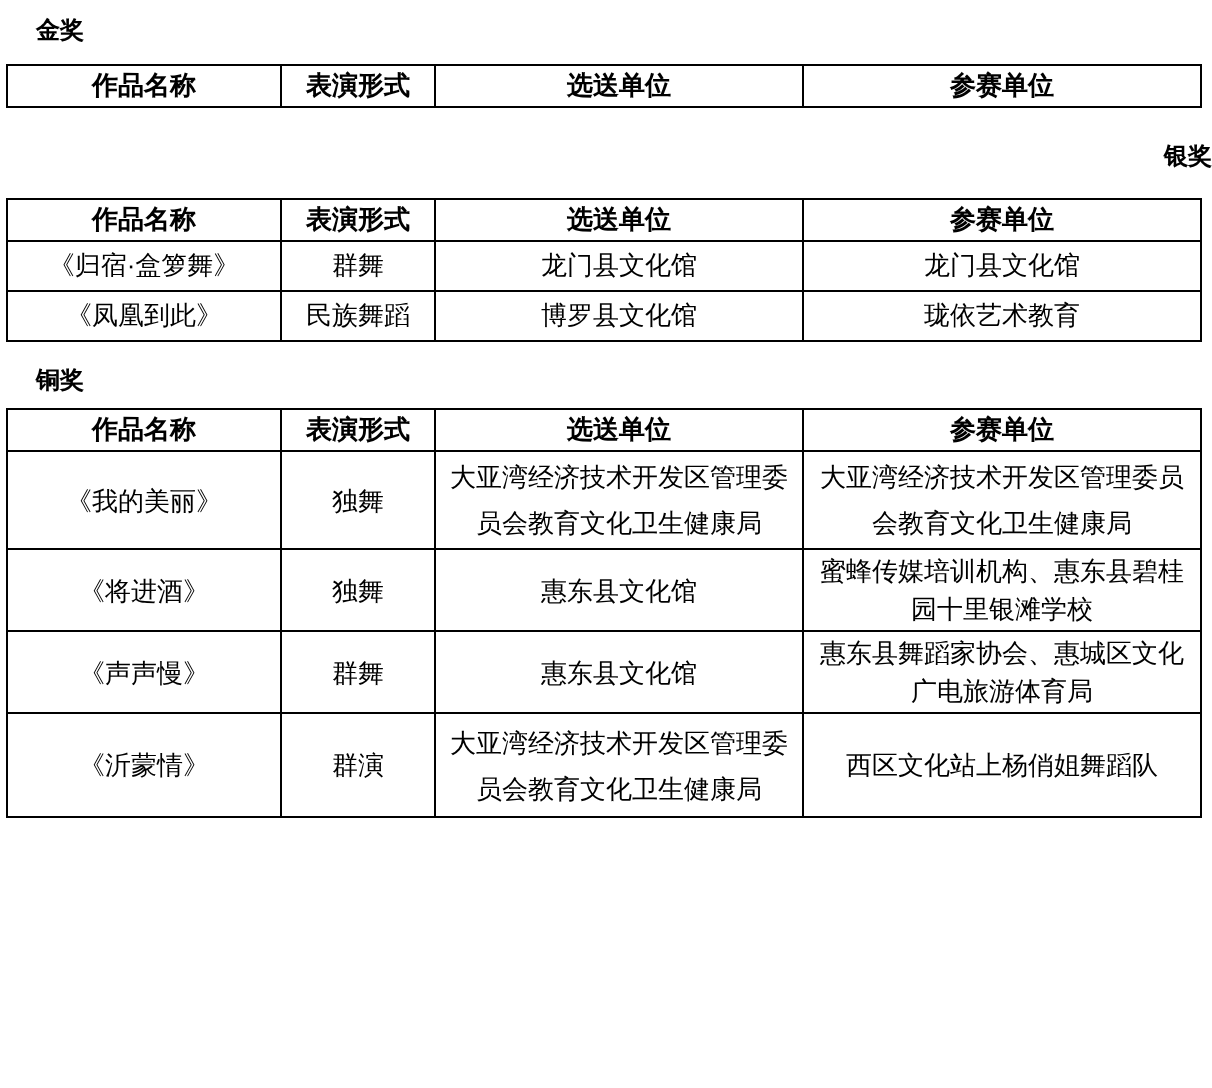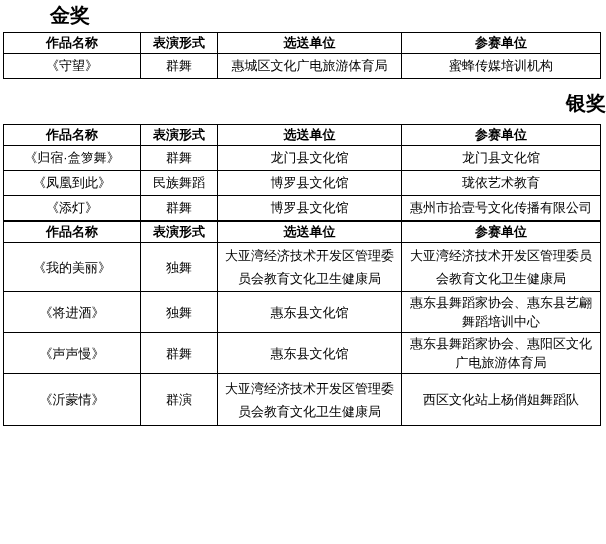--- a/index.html
+++ b/index.html
@@ -10,24 +10,24 @@
     font-family: "Liberation Sans", sans-serif;
   }
   .page {
     position: relative;
     width: 606px;
     height: 544px;
     background: #ffffff;
     overflow: hidden;
   }
   .award-title {
-    font-size: 20px;
+    font-size: 12px;
     font-weight: bold;
     line-height: 19px;
-    margin: 0 0 0 50px;
+    margin: 0 0 0 18px;
     color: #000000;
   }
   #title-gold   { padding-top: 6px;  padding-bottom: 7px; }
   #title-silver { padding-top: 15px; padding-bottom: 11px; text-align: right; }
   #title-bronze { padding-top: 10px; padding-bottom: 4px; }
 
   table.award-table {
     border-collapse: collapse;
     table-layout: fixed;
     width: 597px;
@@ -77,26 +77,20 @@
         <col class="c3">
         <col class="c4">
       </colgroup>
     <tbody>
         <tr>
       <th>作品名称</th>
       <th>表演形式</th>
       <th>选送单位</th>
       <th>参赛单位</th>
     </tr>
-    <tr>
-      <td>《守望》</td>
-      <td>群舞</td>
-      <td>惠城区文化广电旅游体育局</td>
-      <td>蜜蜂传媒培训机构</td>
-    </tr>
   </tbody>
     </table>
 
   <h2 class="award-title" id="title-silver">银奖</h2>
   <table class="award-table" id="table-silver">
     <colgroup>
         <col class="c1">
         <col class="c2">
         <col class="c3">
         <col class="c4">
@@ -113,29 +107,24 @@
       <td>群舞</td>
       <td>龙门县文化馆</td>
       <td>龙门县文化馆</td>
     </tr>
     <tr>
       <td>《凤凰到此》</td>
       <td>民族舞蹈</td>
       <td>博罗县文化馆</td>
       <td>珑依艺术教育</td>
     </tr>
-    <tr>
-      <td>《添灯》</td>
-      <td>群舞</td>
-      <td>博罗县文化馆</td>
-      <td>惠州市拾壹号文化传播有限公司</td>
-    </tr>
   </tbody>
     </table>
 
+  <h2 class="award-title" id="title-bronze">铜奖</h2>
   <table class="award-table" id="table-bronze">
     <colgroup>
         <col class="c1">
         <col class="c2">
         <col class="c3">
         <col class="c4">
       </colgroup>
     <tbody>
         <tr>
       <th>作品名称</th>
@@ -146,27 +135,27 @@
     <tr>
       <td>《我的美丽》</td>
       <td>独舞</td>
       <td>大亚湾经济技术开发区管理委员会教育文化卫生健康局</td>
       <td>大亚湾经济技术开发区管理委员会教育文化卫生健康局</td>
     </tr>
     <tr>
       <td>《将进酒》</td>
       <td>独舞</td>
       <td>惠东县文化馆</td>
-      <td>惠东县舞蹈家协会、惠东县艺翩舞蹈培训中心</td>
+      <td>蜜蜂传媒培训机构、惠东县碧桂园十里银滩学校</td>
     </tr>
     <tr>
       <td>《声声慢》</td>
       <td>群舞</td>
       <td>惠东县文化馆</td>
-      <td>惠东县舞蹈家协会、惠阳区文化广电旅游体育局</td>
+      <td>惠东县舞蹈家协会、惠城区文化广电旅游体育局</td>
     </tr>
     <tr>
       <td>《沂蒙情》</td>
       <td>群演</td>
       <td>大亚湾经济技术开发区管理委员会教育文化卫生健康局</td>
       <td>西区文化站上杨俏姐舞蹈队</td>
     </tr>
   </tbody>
     </table>
 

